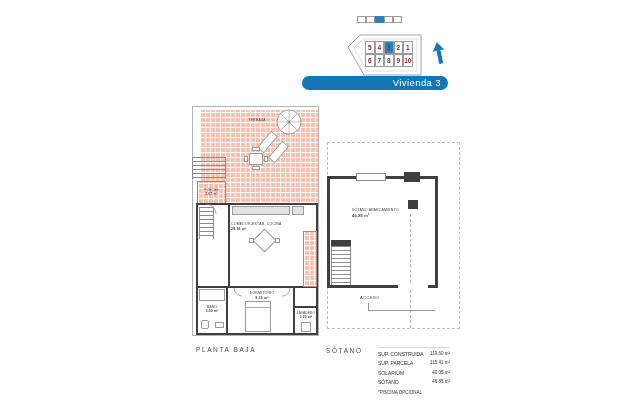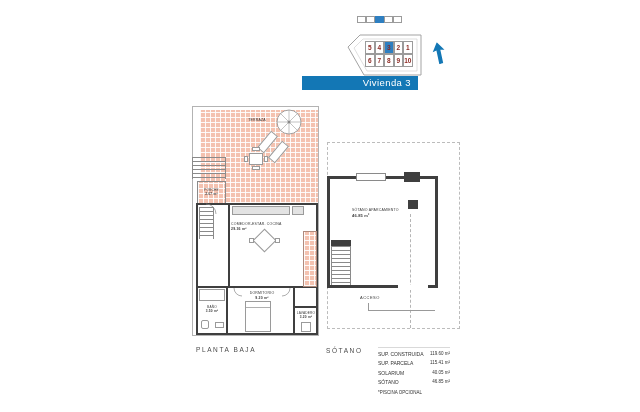--- a/index.html
+++ b/index.html
@@ -89,21 +89,21 @@
       </div>
     <div class="ucell">
         <span>10</span>
       </div>
   </div>
 
   <svg class="abs" style="left:432px;top:42px;transform:rotate(-12deg);" width="14" height="22" viewBox="0 0 14 22">
     <polygon points="7,0 13,9 9,8 9,22 5,22 5,8 1,9" fill="#1377b5"></polygon>
   </svg>
 
-  <div class="abs banner" style="left:302px;top:76px;width:116px;height:14px;">
+  <div class="abs banner" style="left:302px;top:76px;width:146px;height:14px;border-radius:7px;">
     <span>Vivienda 3</span>
   </div>
 
   <div class="abs thin-boundary" style="left:192px;top:106px;width:127px;height:230px;"></div>
 
   <div class="abs hatch" style="left:200px;top:110px;width:118px;height:93px;"></div>
   <div class="abs plabel" style="left:240px;top:118px;width:34px;text-align:center;">TERRAZA</div>
 
   <svg class="abs" style="left:276px;top:109px;" width="26" height="26" viewBox="0 0 26 26">
     <circle cx="13" cy="13" r="12" fill="#ffffff" stroke="#8a8a8a" stroke-width="0.8"></circle>

